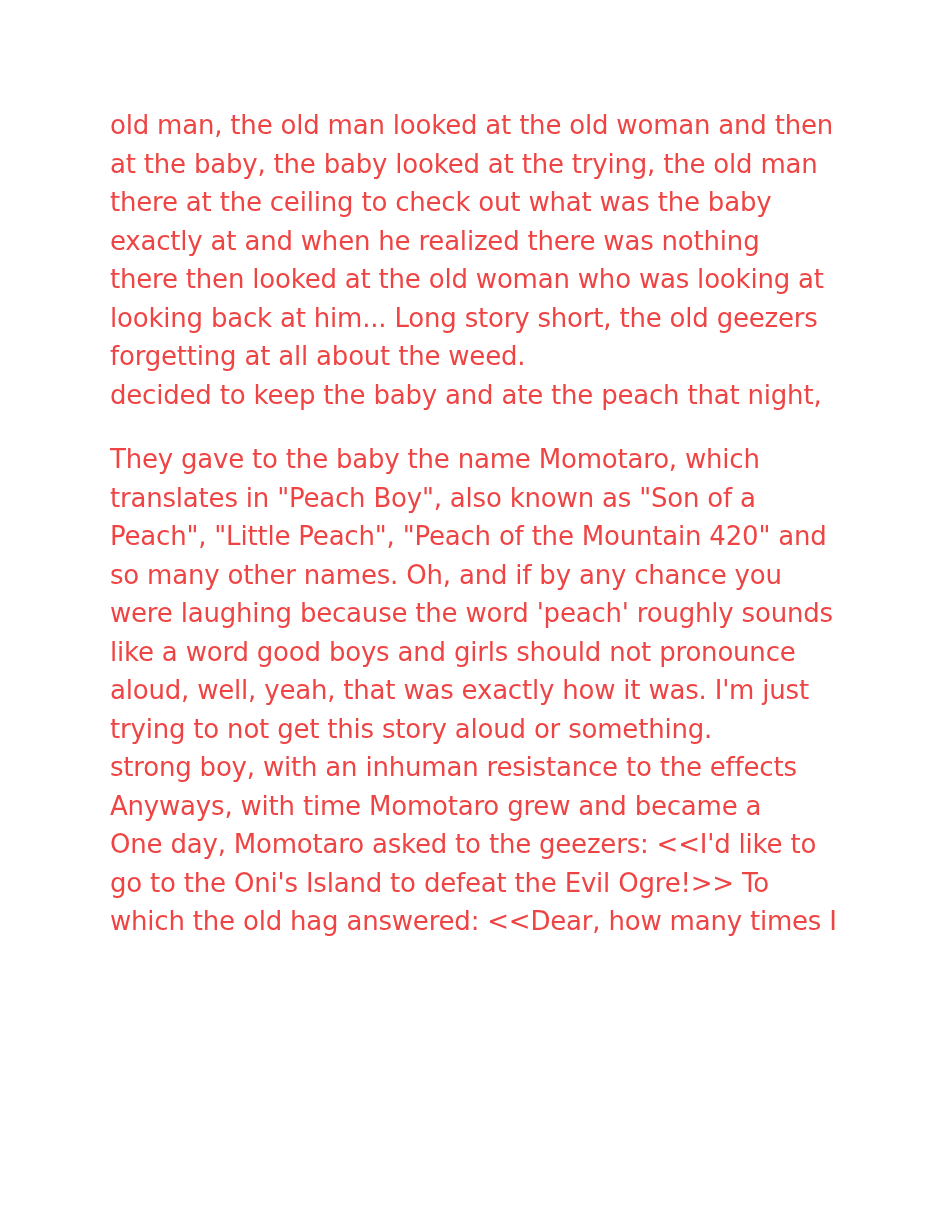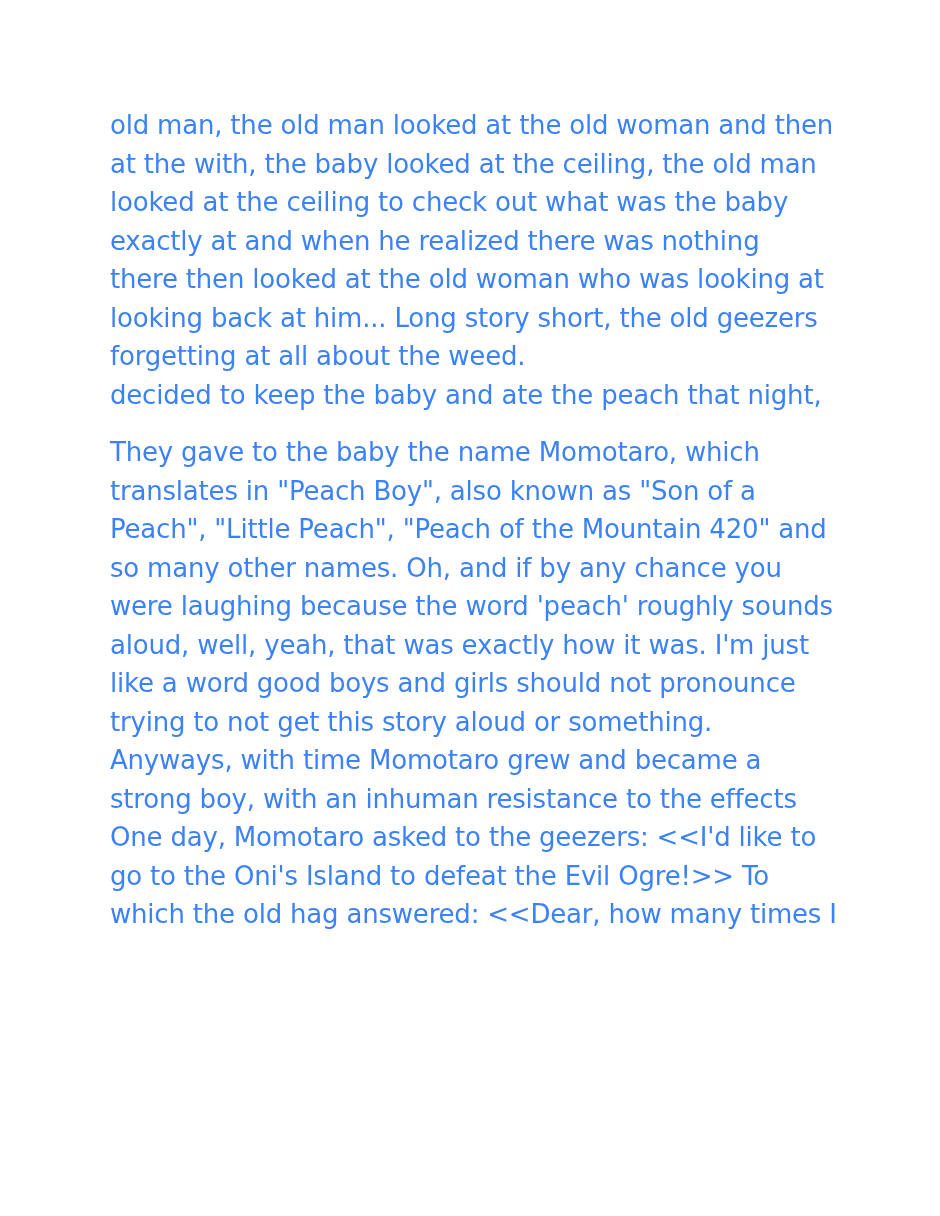--- a/index.html
+++ b/index.html
@@ -7,69 +7,69 @@
     padding: 0;
     background: #ffffff;
   }
   .page {
     position: relative;
     width: 940px;
     height: 1216px;
     background: #ffffff;
     overflow: hidden;
     font-family: "DejaVu Sans", sans-serif;
-    color: #3b82f6;
+    color: #ef4444;
   }
   .text-block {
     position: absolute;
     left: 110px;
     top: 106px;
     width: 790px;
   }
   .paragraph {
     margin: 0;
     padding: 0;
   }
   .paragraph + .paragraph {
-    margin-top: 19px; 
+    margin-top: 26px; 
   }
   .line {
     font-size: 26px;
     line-height: 38.5px;
     white-space: nowrap;
     letter-spacing: -0.2px;
   }
 </style>
 </head>
 <body>
 
 <div class="page">
   <div class="text-block">
 
     <div class="paragraph">
       <div class="line">old man, the old man looked at the old woman and then</div>
-      <div class="line">at the with, the baby looked at the ceiling, the old man</div>
-      <div class="line">looked at the ceiling to check out what was the baby</div>
+      <div class="line">at the baby, the baby looked at the trying, the old man</div>
+      <div class="line">there at the ceiling to check out what was the baby</div>
       <div class="line">exactly at and when he realized there was nothing</div>
       <div class="line">there then looked at the old woman who was looking at</div>
       <div class="line">looking back at him... Long story short, the old geezers</div>
       <div class="line">forgetting at all about the weed.</div>
       <div class="line">decided to keep the baby and ate the peach that night,</div>
     </div>
 
     <div class="paragraph">
       <div class="line">They gave to the baby the name Momotaro, which</div>
       <div class="line">translates in "Peach Boy", also known as "Son of a</div>
       <div class="line">Peach", "Little Peach", "Peach of the Mountain 420" and</div>
       <div class="line">so many other names. Oh, and if by any chance you</div>
       <div class="line">were laughing because the word 'peach' roughly sounds</div>
+      <div class="line">like a word good boys and girls should not pronounce</div>
       <div class="line">aloud, well, yeah, that was exactly how it was. I'm just</div>
-      <div class="line">like a word good boys and girls should not pronounce</div>
       <div class="line">trying to not get this story aloud or something.</div>
+      <div class="line">strong boy, with an inhuman resistance to the effects</div>
       <div class="line">Anyways, with time Momotaro grew and became a</div>
-      <div class="line">strong boy, with an inhuman resistance to the effects</div>
       <div class="line">One day, Momotaro asked to the geezers: &lt;&lt;I'd like to</div>
       <div class="line">go to the Oni's Island to defeat the Evil Ogre!&gt;&gt; To</div>
       <div class="line">which the old hag answered: &lt;&lt;Dear, how many times I</div>
     </div>
 
   </div>
 </div>
 
 </body></html>

